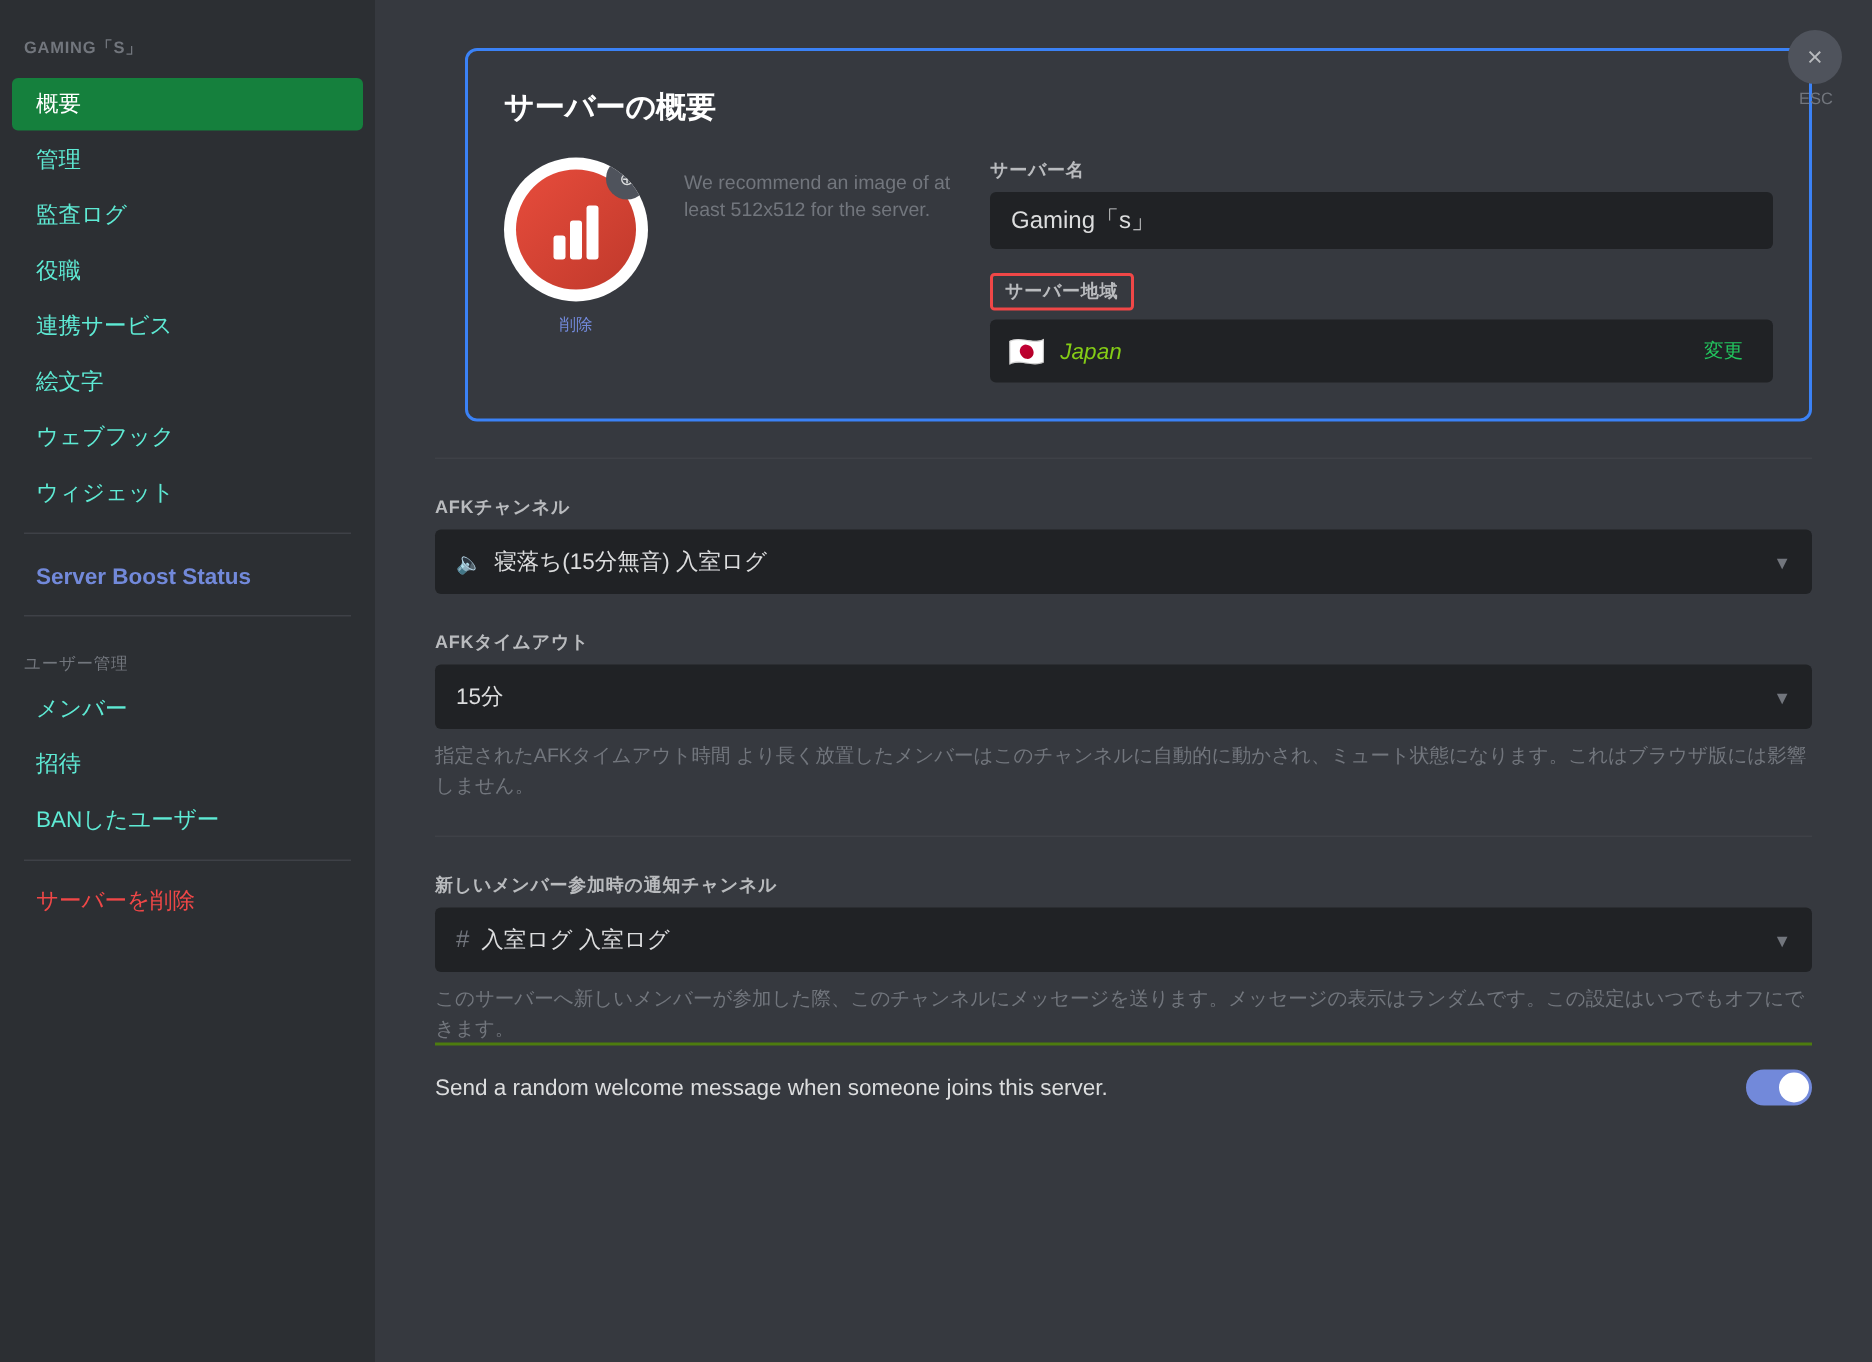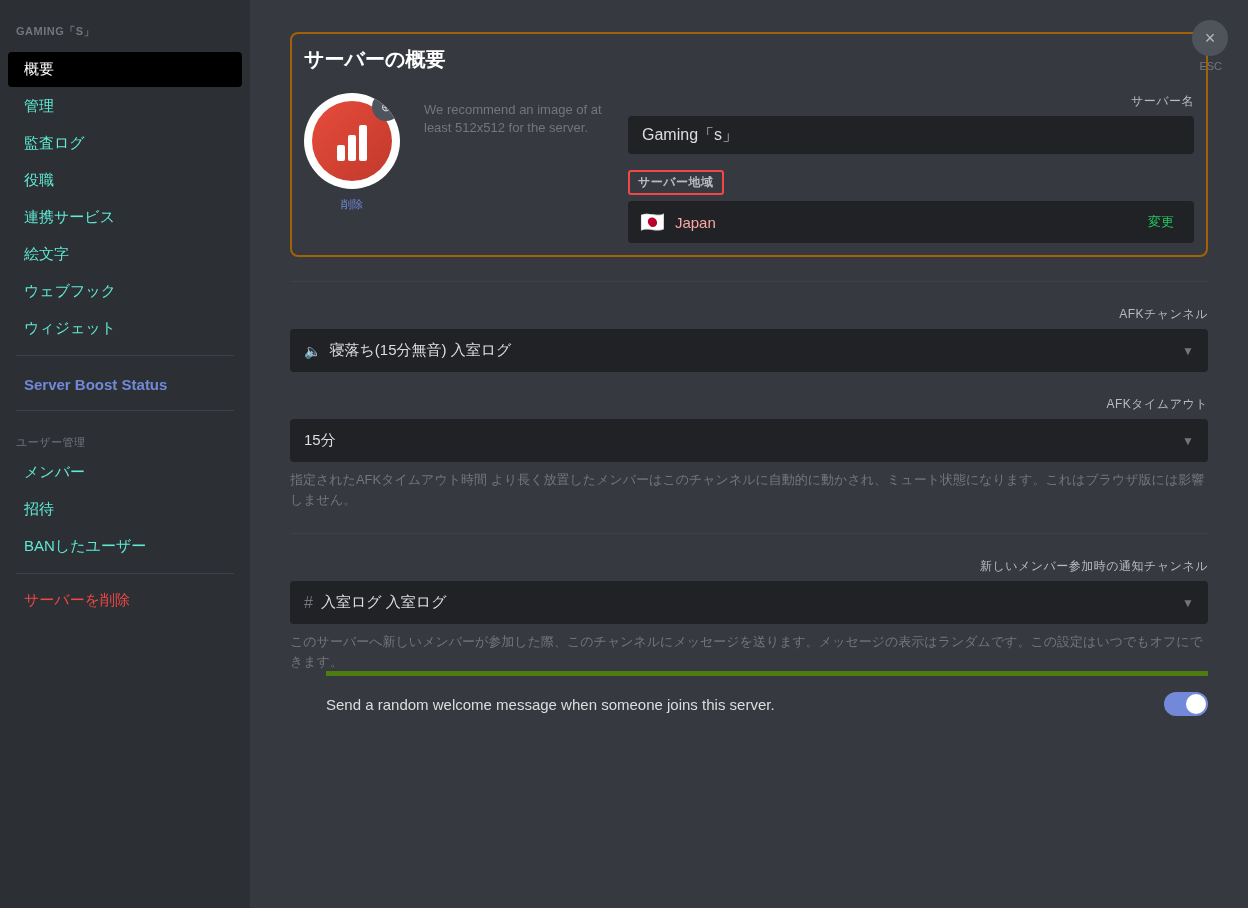--- a/index.html
+++ b/index.html
@@ -37,21 +37,21 @@
       cursor: pointer;
       border-radius: 4px;
       margin: 1px 8px;
       font-size: 15px;
       color: #5eead4;
       display: flex;
       align-items: center;
     }
 
     .sidebar-item.active {
-      background: #000000;
+      background: #15803d;
       color: #ffffff;
     }
 
     .sidebar-section-label {
       padding: 16px 16px 4px 16px;
       font-size: 11px;
       font-weight: 400;
       color: #72767d;
       text-transform: uppercase;
       letter-spacing: 0.5px;
@@ -77,25 +77,26 @@
     .main-content {
       flex: 1;
       background: #36393f;
       overflow-y: auto;
       padding: 32px 40px;
       position: relative;
     }
 
     
     .overview-box {
-      border: 2px solid #a16207;
+      border: 2px solid #3b82f6;
       border-radius: 8px;
-      padding: 12px;
+      padding: 24px;
       margin-bottom: 24px;
       background: #36393f;
+      margin-left: 20px;
     }
 
     .overview-title {
       font-size: 20px;
       font-weight: 700;
       color: #ffffff;
       margin-bottom: 20px;
     }
 
     .close-button {
@@ -228,26 +229,25 @@
 
     .server-settings-right {
       flex: 1;
       display: flex;
       flex-direction: column;
       gap: 16px;
     }
 
     .field-label {
       font-size: 12px;
-      font-weight: 400;
+      font-weight: 700;
       color: #b9bbbe;
       text-transform: uppercase;
       margin-bottom: 6px;
       letter-spacing: 0.5px;
-      text-align: right;
     }
 
     .server-name-input {
       width: 100%;
       background: #202225;
       border: none;
       border-radius: 4px;
       padding: 10px 14px;
       font-size: 16px;
       color: #dcddde;
@@ -276,21 +276,22 @@
       gap: 10px;
     }
 
     .flag-emoji {
       font-size: 20px;
     }
 
     .region-name {
       flex: 1;
       font-size: 15px;
-      color: #fca5a5;
+      color: #84cc16;
+      font-style: italic;
     }
 
     .change-btn {
       background: transparent;
       border: none;
       color: #22c55e;
       cursor: pointer;
       font-size: 13px;
       padding: 4px 8px;
     }
@@ -380,24 +381,23 @@
       color: #72767d;
       font-size: 16px;
     }
 
     
     .toggle-row {
       display: flex;
       align-items: center;
       justify-content: space-between;
       padding: 16px 0;
-      border-top: 5px solid #4d7c0f;
+      border-top: 2px solid #4d7c0f;
       font-size: 15px;
       color: #dcddde;
-      margin-left: 36px;
     }
 
     .toggle {
       width: 44px;
       height: 24px;
       background: #7289da;
       border-radius: 12px;
       position: relative;
       cursor: pointer;
     }

